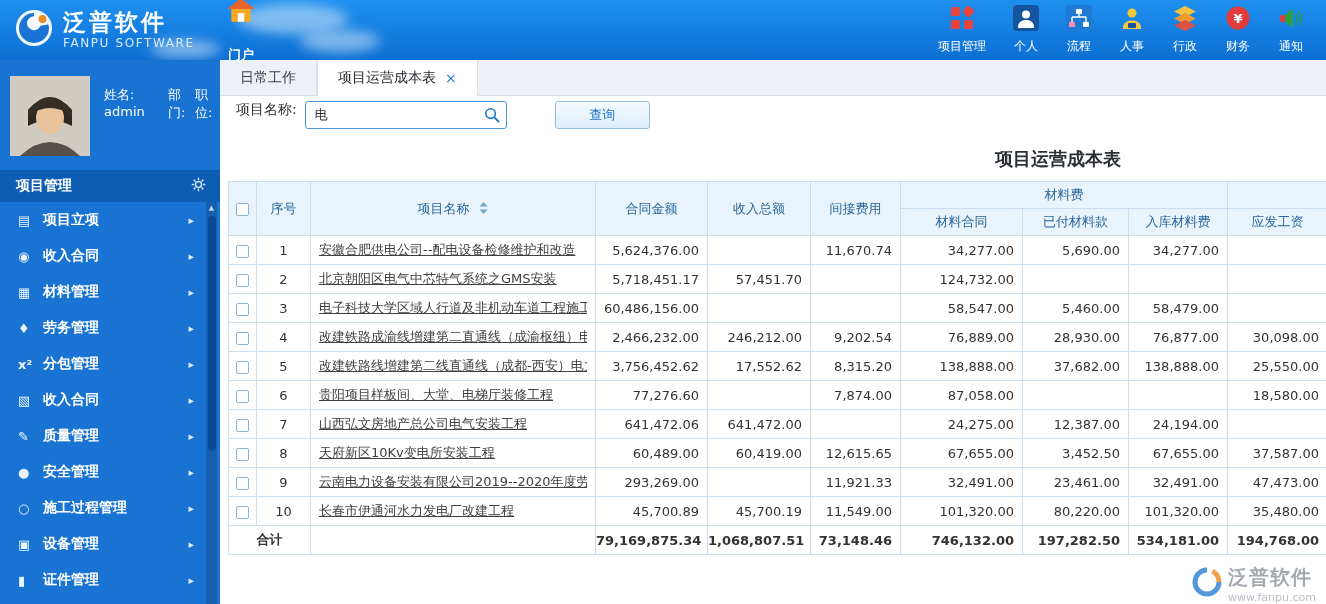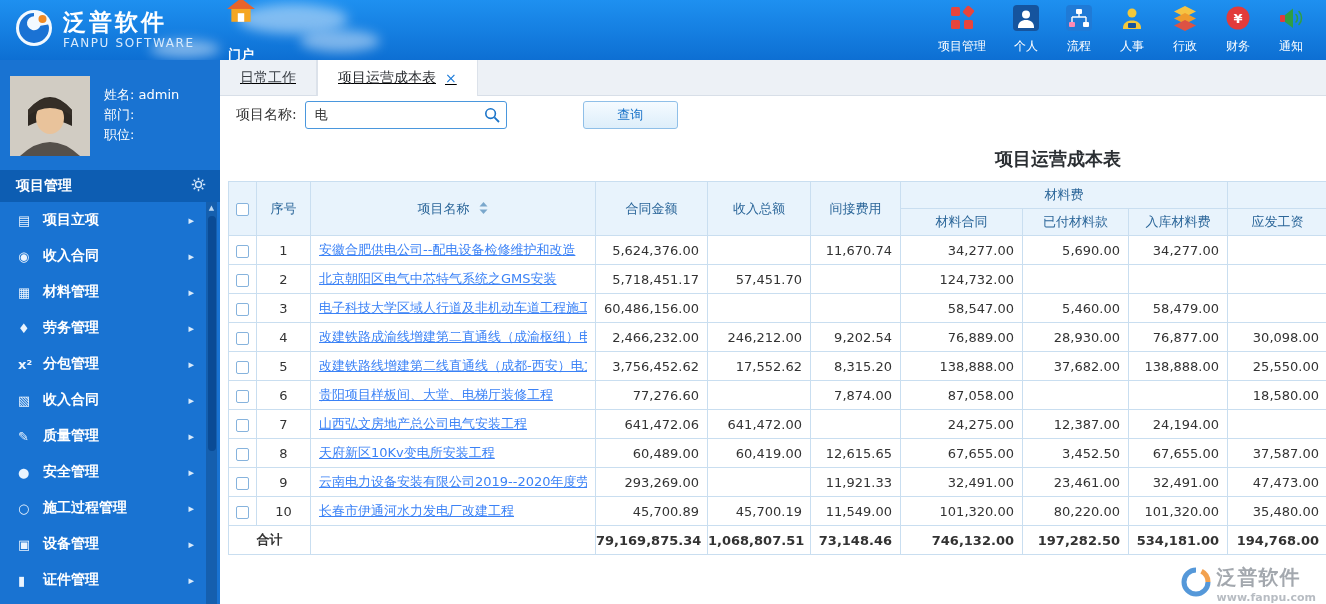--- a/index.html
+++ b/index.html
@@ -22,80 +22,80 @@
   .nav-item { display:flex; flex-direction:column; align-items:center; cursor:pointer; }
   .nav-label { color:#fff; font-size:12px; margin-top:3px; white-space:nowrap; }
 
   
   .layout { display:flex; height:544px; }
 
   
   .sidebar { width:220px; background:#1973d2; color:#fff; flex-shrink:0; position:relative; }
   .profile { height:110px; display:flex; gap:14px; padding:16px 0 0 10px; }
   .avatar { width:80px; height:80px; flex-shrink:0; }
-  .profile-info { display:flex; flex-direction:column; gap:2px; padding-top:10px; font-size:13px; }
+  .profile-info { display:flex; flex-direction:row; gap:2px; padding-top:10px; font-size:13px; }
   .section-header { height:32px; background:#0d5db2; display:flex; align-items:center;
     padding:0 14px 0 16px; font-size:14px; font-weight:bold; cursor:pointer; }
   .gear { margin-left:auto; }
   .menu { list-style:none; }
   .menu li { height:36px; display:flex; align-items:center; padding:0 26px 0 18px;
     font-size:14px; font-weight:bold; cursor:pointer; }
   .mi-icon { width:25px; font-size:13px; color:#eaf4fe; font-style:normal; }
   .mi-arrow { margin-left:auto; font-size:11px; color:#d9ebfb; }
   .side-scroll { position:absolute; right:3px; top:142px; bottom:0; width:11px; background:#155fae; }
   .scroll-up { height:12px; text-align:center; font-size:7px; color:#bcd9f5; line-height:12px; cursor:pointer; }
   .side-thumb { position:absolute; left:1.5px; top:14px; width:8px; height:235px; background:#0a4b95; border-radius:4px; cursor:pointer; }
 
   
   .main { flex:1; position:relative; overflow:hidden; background:#fff; }
-  .tabbar { height:36px; background:#edf1f6; border-bottom:1px solid #d8dfe8; display:flex;text-decoration:underline; }
+  .tabbar { height:36px; background:#edf1f6; border-bottom:1px solid #d8dfe8; display:flex; }
   .tab { display:flex; align-items:center; padding:0 20px; font-size:14px; color:#3a3f45;
     border-right:1px solid #dce2ea; cursor:pointer; }
   .tab.active { background:#fff; border-left:1px solid #dce2ea; margin-bottom:-1px; color:#26292d; }
   .tab-close { color:#1a7ad9; margin-left:9px; font-size:14px; cursor:pointer; }
 
   .toolbar { padding:10px 0 8px 16px; display:flex; gap:10px; }
   .btn { min-width:56px; height:28px; padding:0 13px; background:linear-gradient(#f5fbff,#ddeefa);
     border:1px solid #8fbfe8; border-radius:3px; color:#1b74c9; font-size:13px;
     display:inline-flex; align-items:center; justify-content:center; cursor:pointer;
     font-family:inherit; }
   .split { border-left:1px solid #a9cdec; padding-left:8px; margin-left:8px; font-size:9px; }
 
-  .searchbar { padding:5px 6px 9px 16px; display:flex; align-items:center; }
+  .searchbar { padding:5px 6px 9px 16px; display:flex; }
   .search-label { font-size:14px; color:#333; margin-right:8px; }
   .search-box { position:relative; }
   .search-input { width:202px; height:28px; border:1px solid #4a97dd; border-radius:3px;
     padding:0 30px 0 9px; font-size:13px; color:#333; outline:none; font-family:inherit; }
   .mag { position:absolute; right:7px; top:6px; cursor:pointer; }
-  .query-btn { margin-left:76px; min-width:95px; }
+  .query-btn { margin-left:48px; min-width:95px; }
 
   .content { padding-left:8px; }
   .table-title { width:1660px; text-align:center; font-size:18px; font-weight:bold; color:#2b2f33; margin:9px 0 10px; }
 
   table { border-collapse:collapse; table-layout:fixed; width:1099px; font-size:13px; }
   th,td { border:1px solid #c9def0; overflow:hidden; }
   thead th { background:#e8f3fc; color:#2b6699; font-weight:normal; height:27px; white-space:nowrap; }
   tbody td { height:29px; color:#333; background:#fff; }
   tfoot td { height:29px; color:#333; font-weight:bold; background:#fff; }
   .c-num { text-align:right; padding-right:8px; white-space:nowrap; }
   .c-no  { text-align:center; }
   .c-check { text-align:center; }
   .c-name { padding:0 8px; white-space:nowrap; }
-  .plink { color:#3b82f6; text-decoration:underline; cursor:pointer; display:block;
+  .plink { color:#404040; text-decoration:underline; cursor:pointer; display:block;
     overflow:hidden; white-space:nowrap; }
   .checkbox { display:inline-block; width:13px; height:13px; border:1px solid #86b3dd;
     background:#fff; border-radius:2px; vertical-align:middle; cursor:pointer; }
   .sort-ic { vertical-align:-1px; margin-left:4px; }
   .total-label { text-align:center; font-weight:bold; }
 
   .watermark { position:absolute; right:10px; bottom:0; display:flex; align-items:center; gap:6px;
     opacity:.8; pointer-events:none; z-index:5; }
   .wm-col { display:flex; flex-direction:column; }
   .wm-brand { font-size:20px; font-weight:bold; color:#8d939b; letter-spacing:1px; }
-  .wm-url { font-size:11px; color:#a6acb4;font-weight:bold; }
+  .wm-url { font-size:11px; color:#a6acb4; }
 </style>
 </head>
 <body>
 
 <header class="topbar">
   <div class="cloud c1"></div>
   <div class="cloud c2"></div>
   <div class="cloud c3"></div>
 
   <div class="logo">

